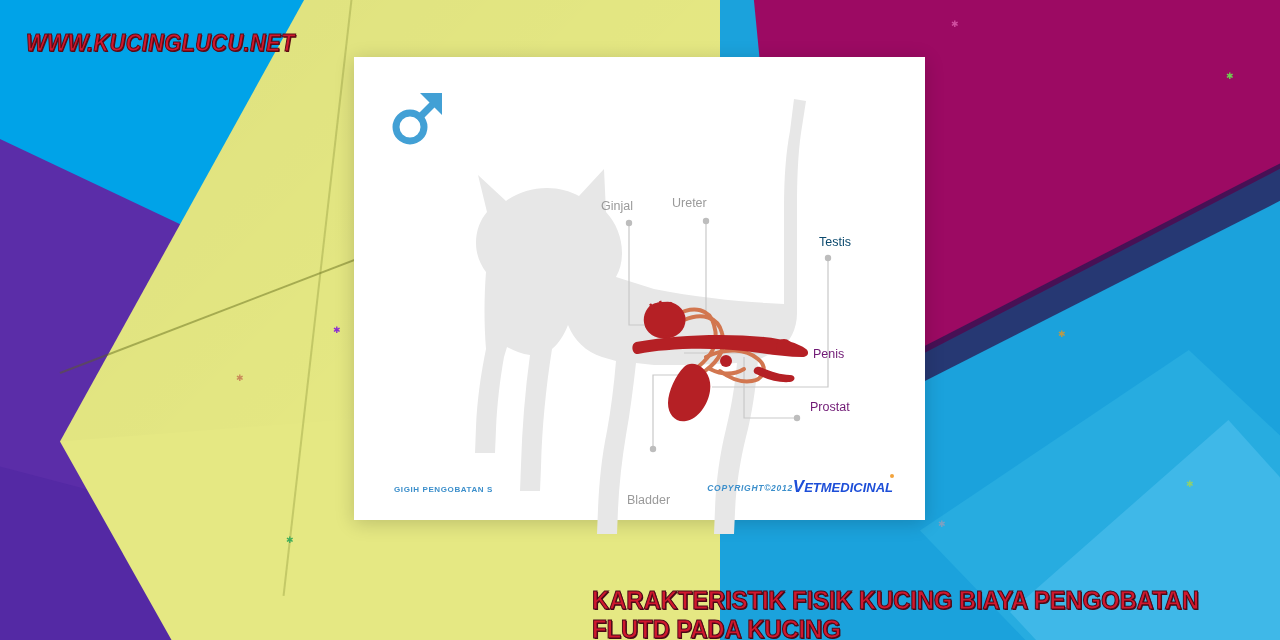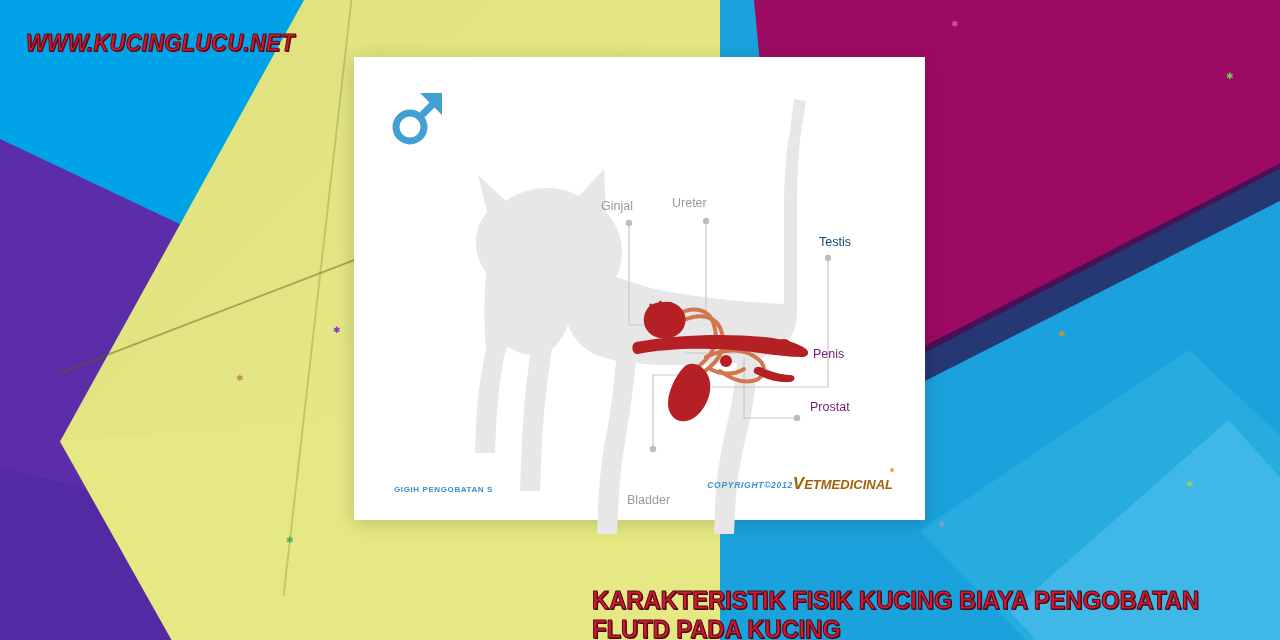--- a/index.html
+++ b/index.html
@@ -39,22 +39,22 @@
   .star{position:absolute;font-size:9px;line-height:9px;user-select:none;}
   
   .card{position:absolute;left:354px;top:57px;width:571px;height:463px;
     background:#FFFFFF;box-shadow:0 3px 18px rgba(0,0,0,.18);}
   .male-symbol{position:absolute;left:36px;top:30px;width:56px;height:60px;}
   .cat-wrap{position:absolute;left:0;top:0;width:571px;height:523px;}
   .credit-left{position:absolute;left:40px;bottom:26px;font-size:8px;font-weight:bold;
     letter-spacing:.6px;color:#3C8FCB;}
   .credit-right{position:absolute;right:32px;bottom:24px;font-size:8.5px;font-weight:bold;
     letter-spacing:.7px;color:#3C8FCB;display:flex;align-items:center;font-style:italic;}
-  .brand{position:relative;font-size:13px;font-weight:bold;letter-spacing:0;color:#a16207;
-    line-height:22px;}
+  .brand{position:relative;font-size:13px;font-weight:bold;letter-spacing:0;color:#1d4ed8;
+    line-height:16px;}
   .brand .big{font-size:17px;}
   .brand-dot{position:absolute;right:-1px;top:-5px;width:4px;height:4px;border-radius:50%;
     background:#F2A33C;}
   
   .wm-top{position:absolute;left:26px;top:30px;font-size:23px;font-weight:bold;
     font-style:italic;letter-spacing:.5px;color:#D0182E;
     -webkit-text-stroke:1px #5A0A14;
     text-shadow:1px 1px 0 #5A0A14;transform:scaleX(.94);transform-origin:left center;}
   .wm-bottom{position:absolute;left:592px;top:586px;font-size:25px;font-weight:bold;
     letter-spacing:-.2px;color:#D0182E;

